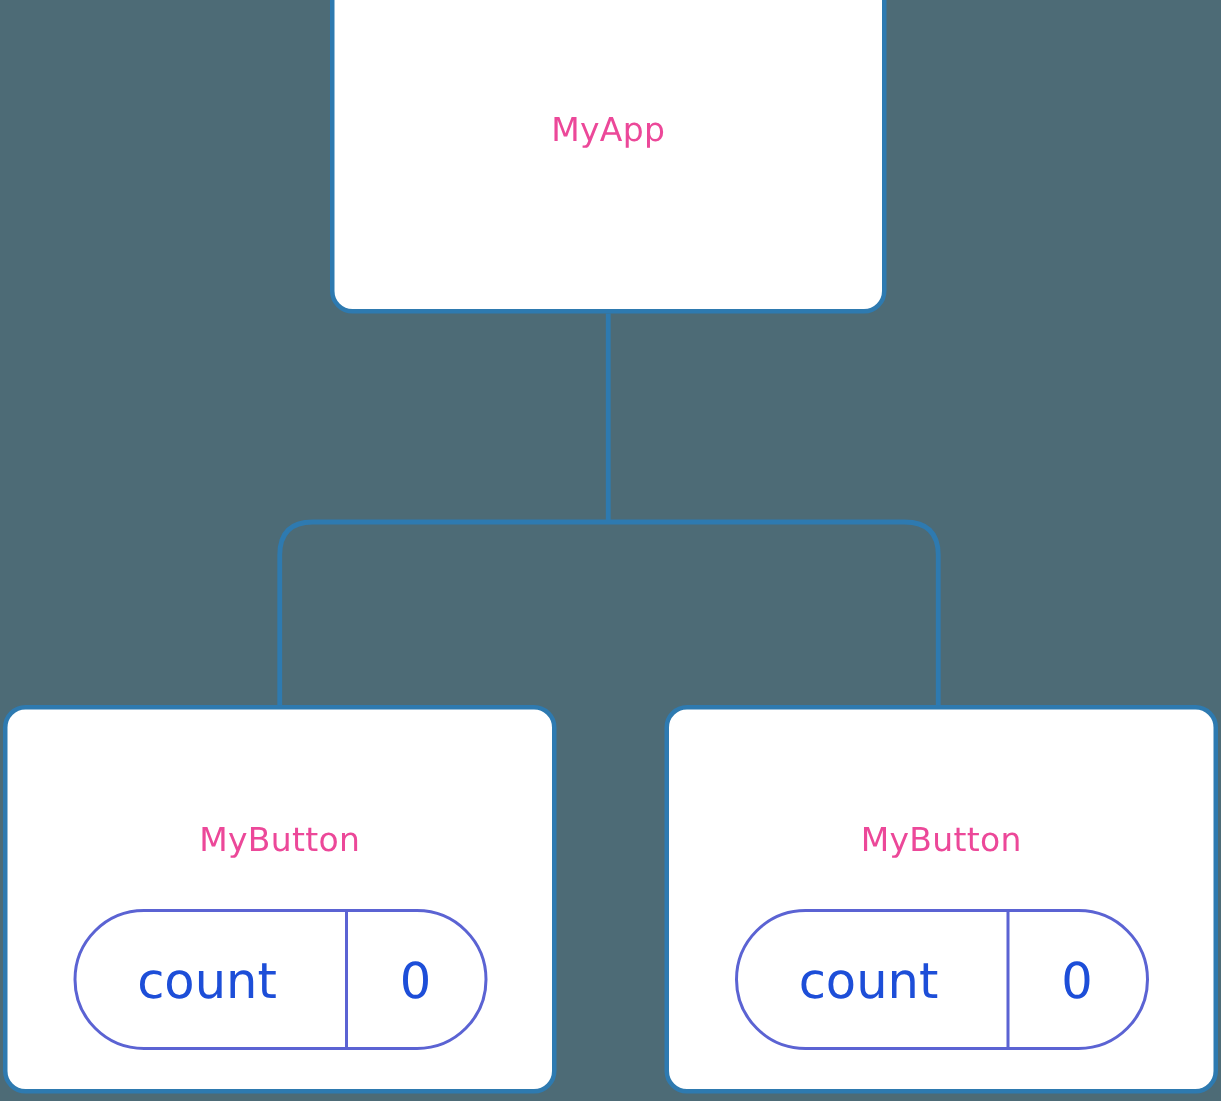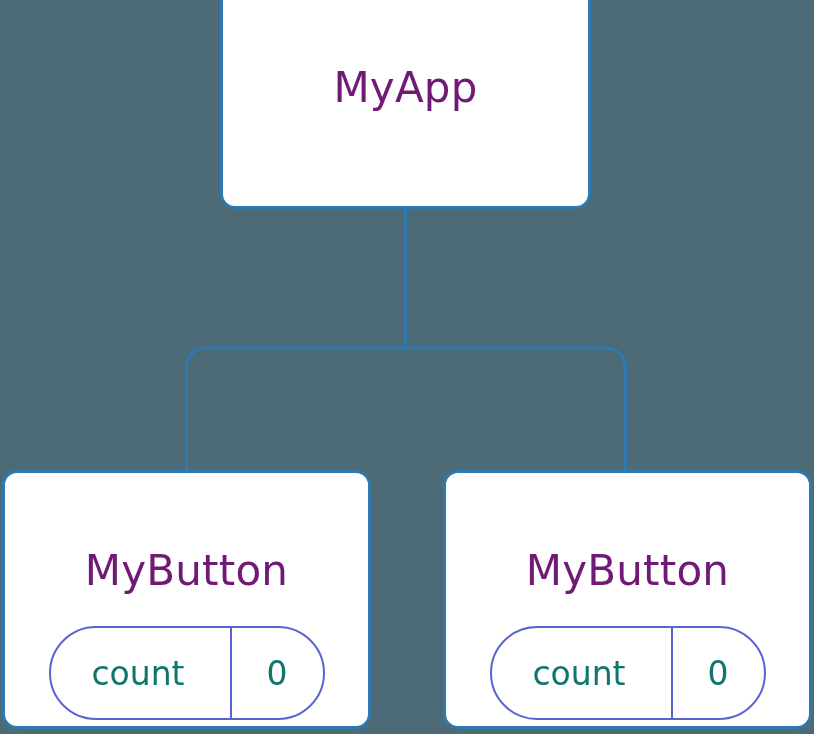--- a/index.html
+++ b/index.html
@@ -60,22 +60,22 @@
   }
 
   .node-child-right {
     left: 443px;
     top: 470px;
     width: 369px;
     height: 259px;
   }
 
   .node-title {
-    color: #701a75;
-    font-size: 42px;
+    color: #ec4899;
+    font-size: 22px;
     line-height: 1;
     letter-spacing: 0.2px;
     white-space: nowrap;
   }
 
   .node-child-left .node-title,
   .node-child-right .node-title {
     margin-top: 77px;
   }
 
@@ -90,21 +90,21 @@
     align-items: stretch;
     background: #ffffff;
     overflow: hidden;
   }
 
   .pill-key,
   .pill-value {
     display: flex;
     align-items: center;
     justify-content: center;
-    color: #0f766e;
+    color: #1d4ed8;
     font-size: 33px;
     line-height: 1;
     white-space: nowrap;
   }
 
   .pill-key {
     width: 175px;
     padding-right: 4px;
   }
 

